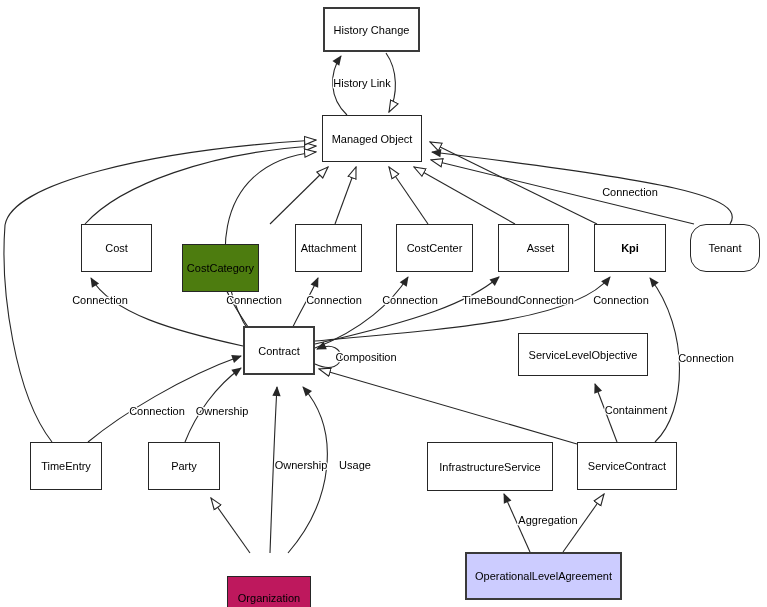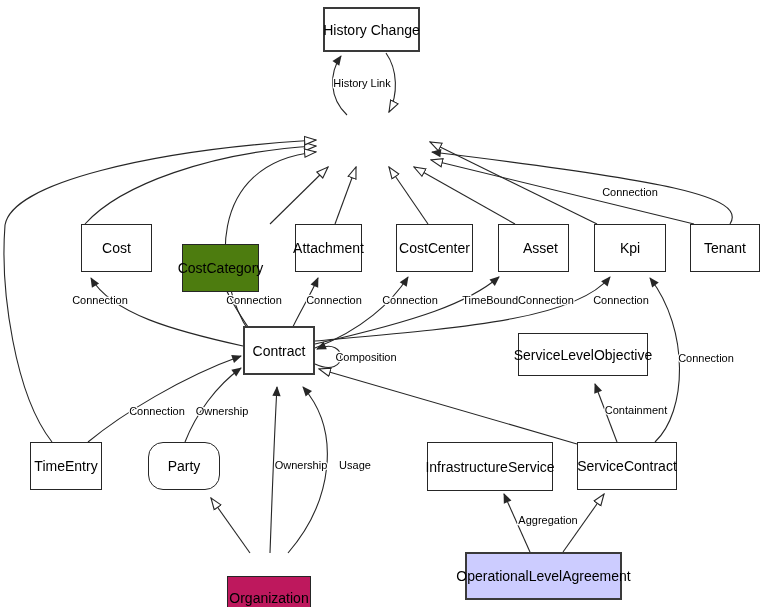--- a/index.html
+++ b/index.html
@@ -36,21 +36,21 @@
     stroke-width: 2.5px;
   }
   .node {
     position: absolute;
     box-sizing: border-box;
     background: #ffffff;
     border: 1px solid #262626;
     display: flex;
     align-items: center;
     justify-content: center;
-    font-size: 14px;
+    font-size: 11px;
     color: #000000;
     white-space: nowrap;
     cursor: default;
   }
   .node.emphasized {
     border-width: 2px;
     border-color: #3a3a3a;
   }
 </style>
 </head>
@@ -113,51 +113,54 @@
         <text class="edge-label" x="355" y="469">Usage</text>
         <text class="edge-label" x="636" y="414">Containment</text>
         <text class="edge-label" x="706" y="362">Connection</text>
         <text class="edge-label" x="548" y="524">Aggregation</text>
       </g>
   </svg>
 
 <div class="node emphasized" style="left: 323px; top: 7px; width: 97px; height: 45px; background: rgb(255, 255, 255);">
       <span>History Change</span>
     </div>
+    <div class="node" style="left: 322px; top: 115px; width: 100px; height: 47px; background: rgb(255, 255, 255);">
+      <span>Managed Object</span>
+    </div>
     <div class="node" style="left: 37px; top: 224px; width: 71px; height: 48px; background: rgb(255, 255, 255); margin-left: 44px;">
       <span>Cost</span>
     </div>
     <div class="node" style="left: 182px; top: 224px; width: 77px; height: 48px; background: #4d7c0f; margin-top: 20px;">
       <span>CostCategory</span>
     </div>
     <div class="node" style="left: 295px; top: 224px; width: 67px; height: 48px; background: rgb(255, 255, 255);">
       <span>Attachment</span>
     </div>
     <div class="node" style="left: 396px; top: 224px; width: 77px; height: 48px; background: rgb(255, 255, 255); justify-content: center;">
       <span>CostCenter</span>
     </div>
     <div class="node" style="left: 498px; top: 224px; width: 71px; height: 48px; background: rgb(255, 255, 255); padding-left: 14px;">
       <span>Asset</span>
     </div>
-    <div class="node" style="left: 594px; top: 224px; width: 72px; height: 48px; background: rgb(255, 255, 255);">
+    <div class="node" style="left: 594px; top: 224px; width: 72px; height: 48px; background: rgb(255, 255, 255); font-weight: bold;">
       <span>Kpi</span>
     </div>
-    <div class="node" style="left: 690px; top: 224px; width: 70px; height: 48px; background: rgb(255, 255, 255);">
+    <div class="node" style="left: 690px; top: 224px; width: 70px; height: 48px; background: rgb(255, 255, 255); border-radius: 16px;">
       <span>Tenant</span>
     </div>
     <div class="node emphasized" style="left: 243px; top: 326px; width: 72px; height: 49px; background: rgb(255, 255, 255);">
       <span>Contract</span>
     </div>
     <div class="node" style="left: 518px; top: 333px; width: 130px; height: 43px; background: rgb(255, 255, 255);">
       <span>ServiceLevelObjective</span>
     </div>
     <div class="node" style="left: 30px; top: 442px; width: 72px; height: 48px; background: rgb(255, 255, 255);">
       <span>TimeEntry</span>
     </div>
-    <div class="node" style="left: 148px; top: 442px; width: 72px; height: 48px; background: rgb(255, 255, 255); border-radius: 15px;">
+    <div class="node" style="left: 148px; top: 442px; width: 72px; height: 48px; background: rgb(255, 255, 255);">
       <span>Party</span>
     </div>
     <div class="node" style="left: 427px; top: 442px; width: 126px; height: 49px; background: rgb(255, 255, 255);">
       <span>InfrastructureService</span>
     </div>
     <div class="node" style="left: 577px; top: 442px; width: 100px; height: 48px; background: rgb(255, 255, 255);">
       <span>ServiceContract</span>
     </div>
     <div class="node" style="left: 227px; top: 553px; width: 84px; height: 44px; background: #be185d; margin-top: 23px;">
       <span>Organization</span>

